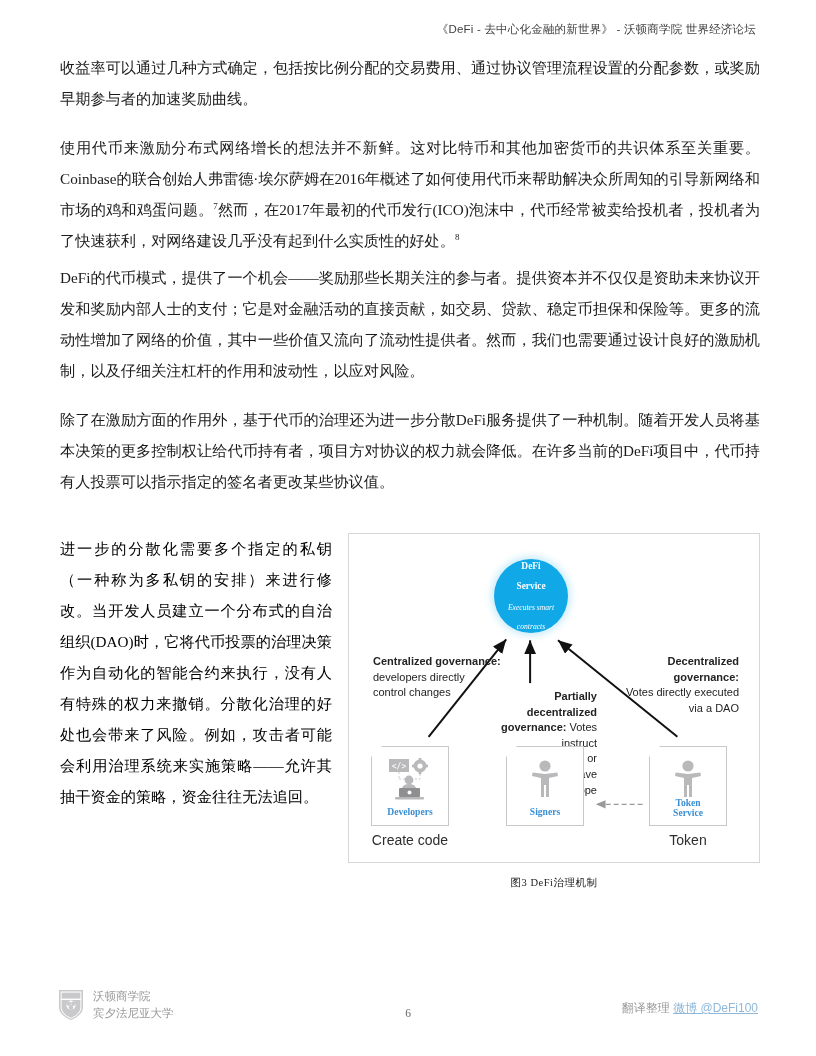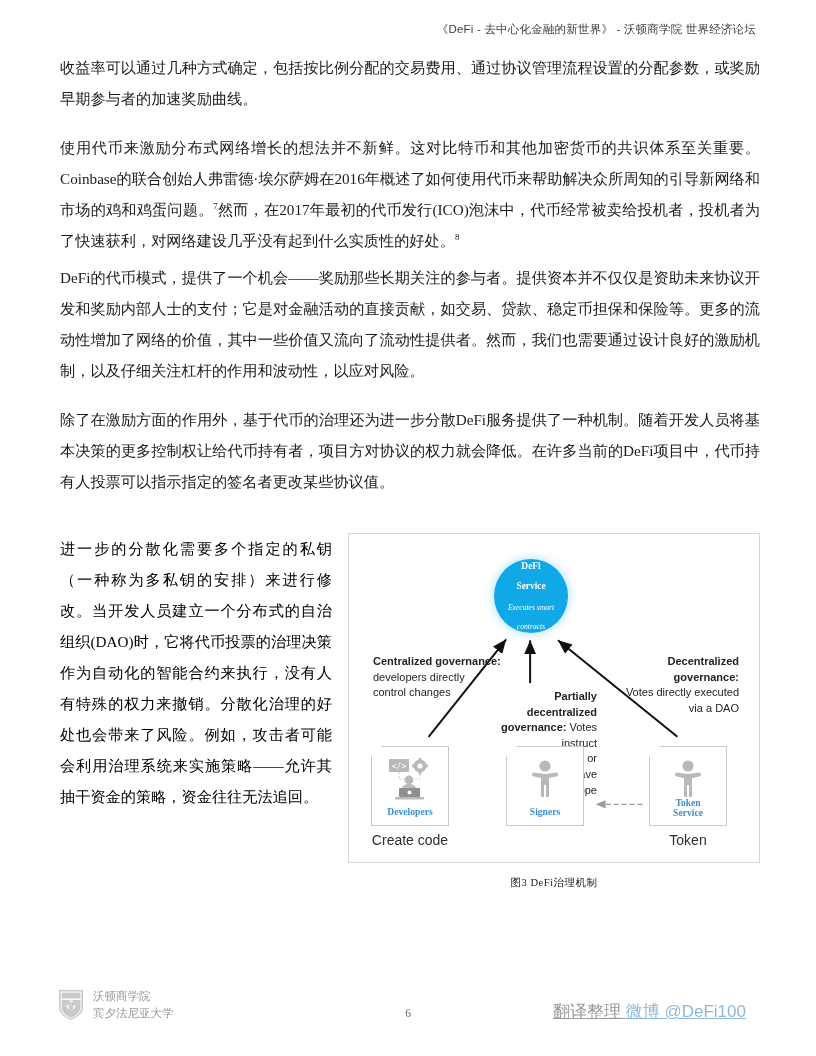--- a/index.html
+++ b/index.html
@@ -234,27 +234,26 @@
     position: absolute;
     left: 0; right: 0;
     top: 1007px;
     text-align: center;
     font-size: 11.5px;
     color: #666;
     font-family: "Liberation Serif", "DejaVu Serif", serif;
   }
   .footer-credit {
     position: absolute;
-    right: 70px;
+    right: 58px;
     top: 1000px;
     font-family: "Liberation Sans", "DejaVu Sans", sans-serif;
-    font-size: 17px;
+    font-size: 12px;
     color: #9a9a9c;
     white-space: nowrap;
-    text-decoration: underline;
   }
   .footer-credit .link {
     color: #8fb8d8;
     text-decoration: underline;
   }
 </style>
 </head>
 <body>
 
 <div class="page">

